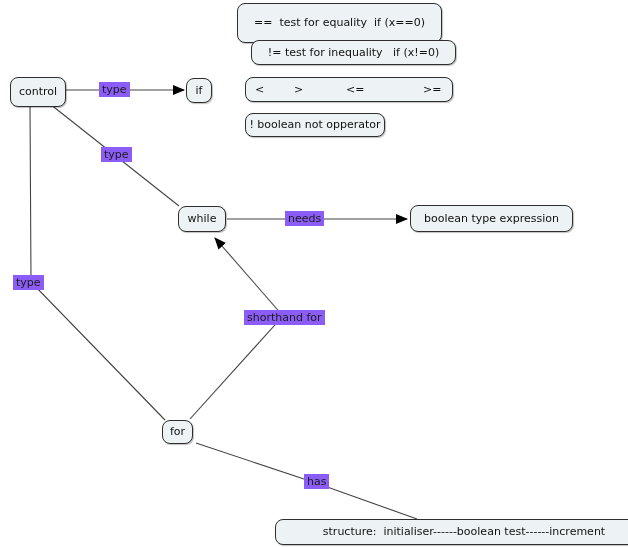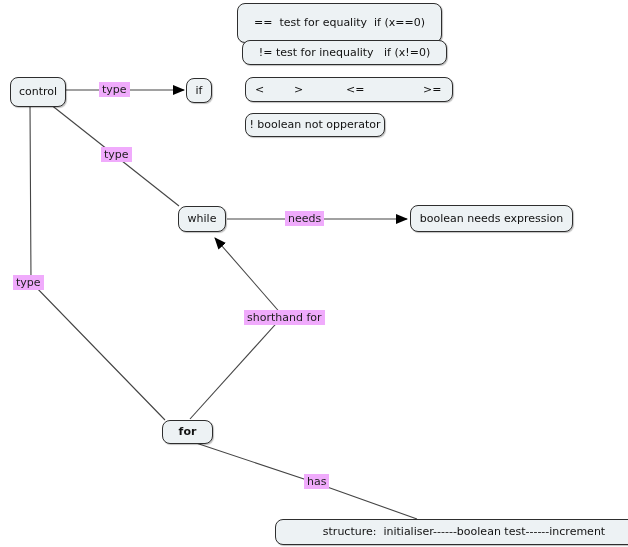--- a/index.html
+++ b/index.html
@@ -38,37 +38,37 @@
     font-size: 11px;
     line-height: 14px;
     display: flex;
     align-items: center;
     justify-content: center;
     white-space: pre;
   }
   .link-label {
     position: absolute;
     z-index: 2;
-    background: #f0abfc;
+    background: #8b5cf6;
     color: #1c1c1c;
     font-size: 11px;
     line-height: 13px;
     padding: 1px 3px;
     white-space: nowrap;
   }
   
   .n-control   { left: 4px;   top: 77px;  width: 56px;  height: 30px; margin-left: 6px; }
   .n-if        { left: 186px; top: 78px;  width: 26px;  height: 25px; }
   .n-while     { left: 178px; top: 206px; width: 48px;  height: 26px; }
   .n-boolean   { left: 410px; top: 205px; width: 163px; height: 27px; }
-  .n-for       { left: 162px; top: 420px; width: 51px;  height: 24px; font-weight: bold; }
+  .n-for       { left: 162px; top: 420px; width: 31px;  height: 24px; }
   .n-structure { left: 275px; top: 519px; width: 378px; height: 26px; }
   
   .n-eq        { left: 237px; top: 3px;   width: 205px; height: 40px; }
-  .n-neq       { left: 242px; top: 40px;  width: 205px; height: 25px; }
+  .n-neq       { left: 251px; top: 40px;  width: 205px; height: 25px; }
   .n-cmp       { left: 245px; top: 77px;  width: 208px; height: 25px; }
   .n-not       { left: 245px; top: 113px; width: 140px; height: 24px; }
   .n-cmp .op { position: absolute; top: 50%; transform: translateY(-50%); }
   .op-0 { left: 9px;  }
   .op-1 { left: 48px; }
   .op-2 { left: 100px; }
   .op-3 { left: 177px; }
   
   .l-control-if    { left: 99px;  top: 82px;  }
   .l-control-while { left: 101px; top: 147px; }
@@ -93,21 +93,21 @@
     <polyline points="30,104 31,282 165,420"></polyline>
     <line x1="227" y1="219" x2="407" y2="219" marker-end="url(#arrow)"></line>
     <line x1="190" y1="419" x2="283" y2="316"></line>
     <line x1="283" y1="316" x2="215" y2="238" marker-end="url(#arrow)"></line>
     <polyline points="196,443 316,483 417,519"></polyline>
   </svg>
 
   <div class="node n-control">control</div>
   <div class="node n-if">if</div>
   <div class="node n-while">while</div>
-  <div class="node n-boolean">boolean needs expression</div>
+  <div class="node n-boolean">boolean type expression</div>
   <div class="node n-for">for</div>
   <div class="node n-structure">structure:  initialiser------boolean test------increment</div>
 
   <div class="node n-eq">==  test for equality  if (x==0)</div>
   <div class="node n-neq">!= test for inequality   if (x!=0)</div>
   <div class="node n-cmp">
     <span class="op op-0">&lt;</span>
     <span class="op op-1">&gt;</span>
     <span class="op op-2">&lt;=</span>
     <span class="op op-3">&gt;=</span>

